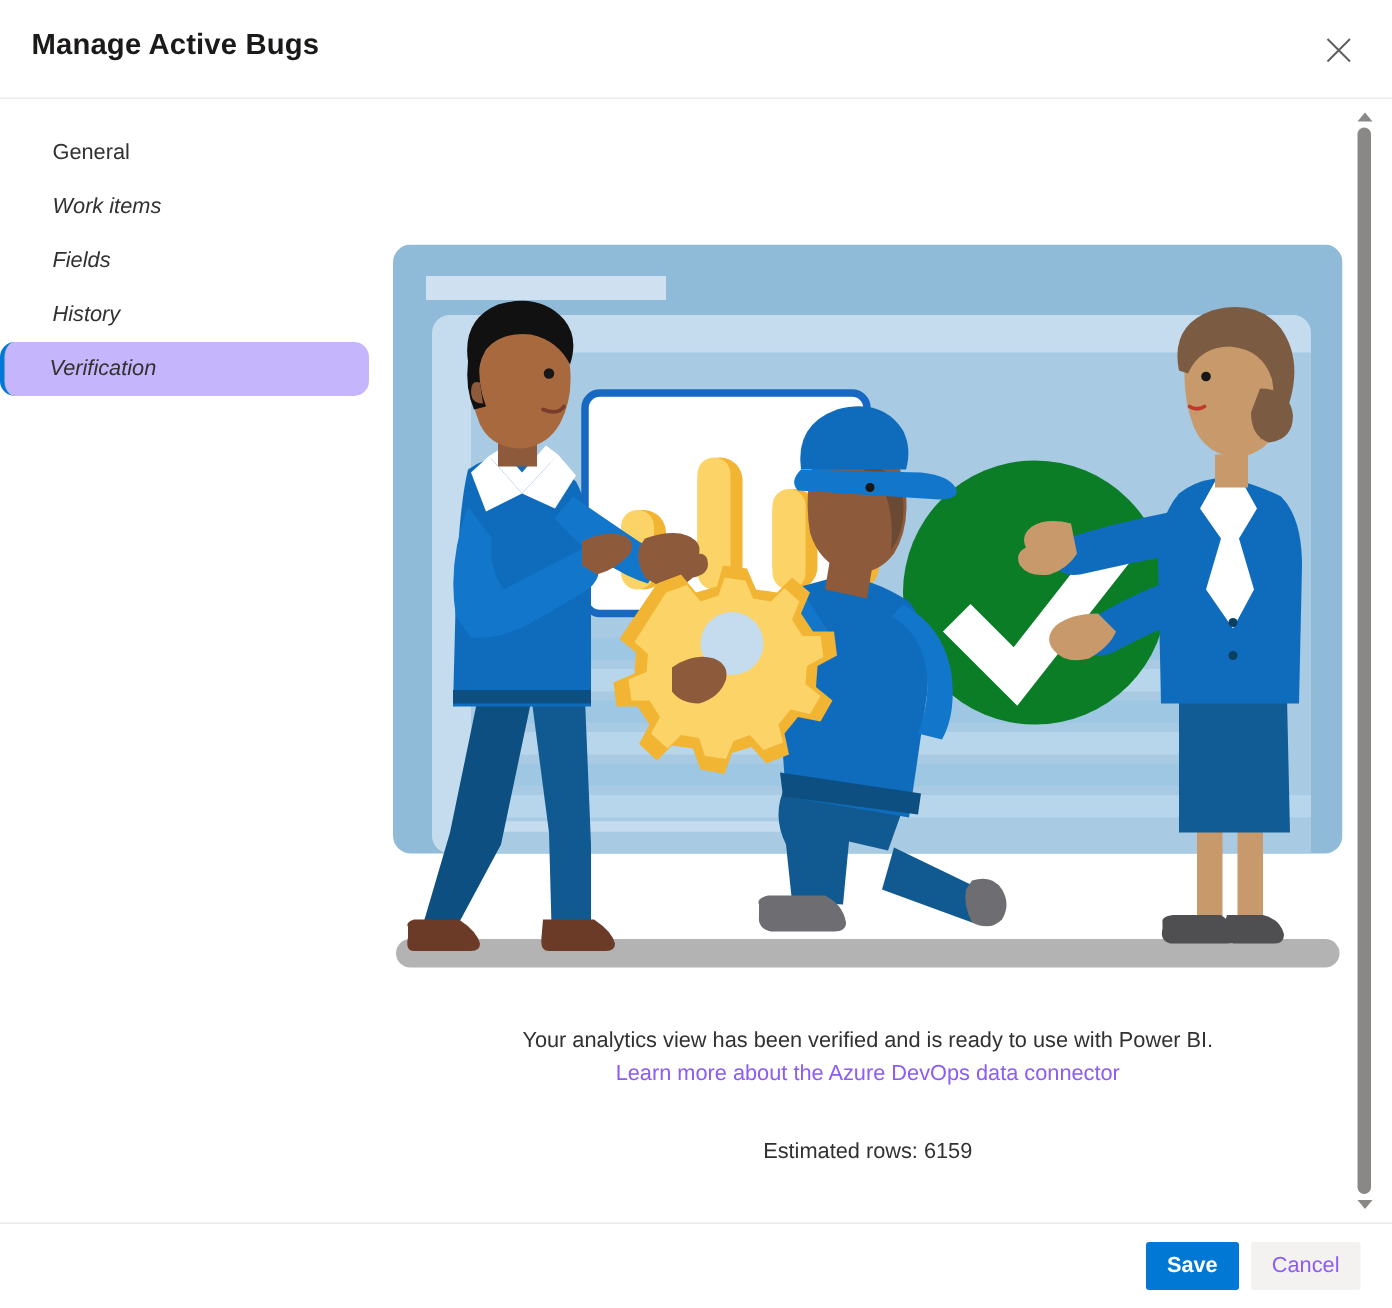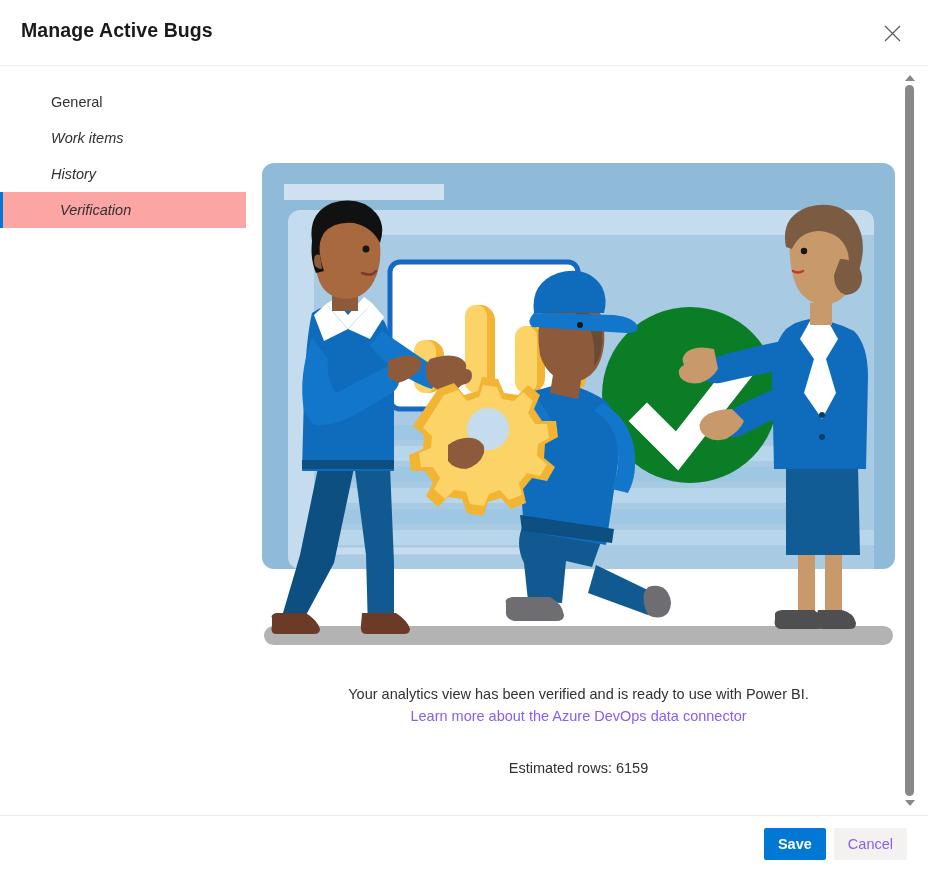--- a/index.html
+++ b/index.html
@@ -51,34 +51,35 @@
   
   .sidebar {
     flex: 0 0 246px;
     padding-top: 18px;
     background: #ffffff;
   }
   .nav-item {
     position: relative;
     height: 36px;
     display: flex; align-items: center;
-    padding-left: 48px;
+    padding-left: 32px;
     font-size: 14.5px;
     color: #323130;
     cursor: pointer;
     background: transparent;
     border-left: 3px solid transparent;
     padding-right: 10px;
     margin-bottom: 0;
   }
   .nav-item + .nav-item { margin-top: 0; font-style: italic; }
   .nav-item.selected {
-    background: #fca5a5;
+    background: #c4b5fd;
     border-left: 3px solid #0078d4;
-    padding-left: 57px;
+    padding-left: 30px;
+    border-radius: 10px;
   }
 
   
   .nav-list { display: flex; flex-direction: column; }
   .nav-list > .nav-item { height: 36px; }
 
   
   .content {
     position: relative;
     flex: 1 1 auto;
@@ -181,20 +182,23 @@
 
     <div class="sidebar">
       <div class="nav-list">
         <div class="nav-item">
           <span>General</span>
         </div>
         <div class="nav-item">
           <span>Work items</span>
         </div>
         <div class="nav-item">
+          <span>Fields</span>
+        </div>
+        <div class="nav-item">
           <span>History</span>
         </div>
         <div class="nav-item selected">
           <span>Verification</span>
         </div>
       </div>
     </div>
 
     <div class="content">
 

